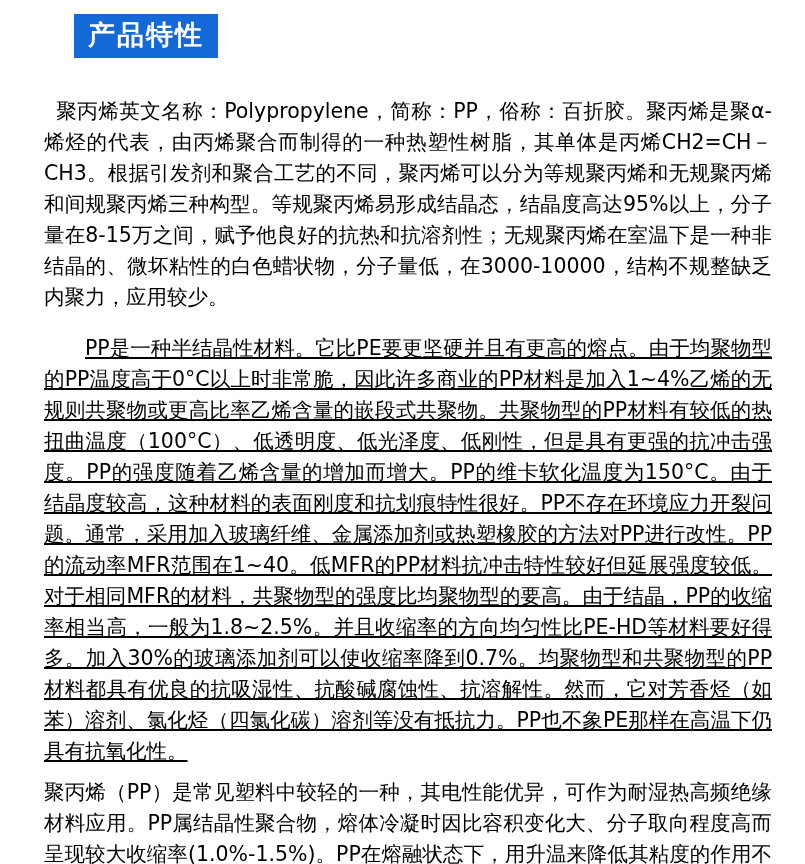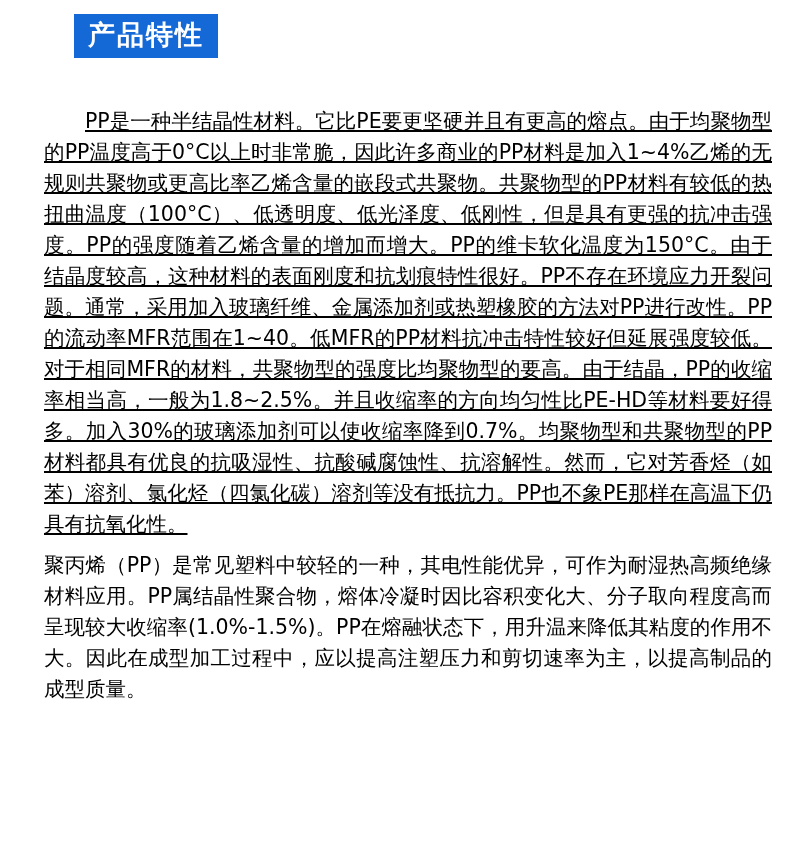--- a/index.html
+++ b/index.html
@@ -59,18 +59,19 @@
   }
 </style>
 </head>
 <body>
 
 <div class="page">
 
   <div class="title-bar">产品特性</div>
 
   <div class="content">
+    <p class="para first">聚丙烯英文名称：Polypropylene，简称：PP，俗称：百折胶。聚丙烯是聚α-烯烃的代表，由丙烯聚合而制得的一种热塑性树脂，其单体是丙烯CH2=CH－CH3。根据引发剂和聚合工艺的不同，聚丙烯可以分为等规聚丙烯和无规聚丙烯和间规聚丙烯三种构型。等规聚丙烯易形成结晶态，结晶度高达95%以上，分子量在8-15万之间，赋予他良好的抗热和抗溶剂性；无规聚丙烯在室温下是一种非结晶的、微坏粘性的白色蜡状物，分子量低，在3000-10000，结构不规整缺乏内聚力，应用较少。</p>
     <div class="gap"></div>
     <p class="para indent">PP是一种半结晶性材料。它比PE要更坚硬并且有更高的熔点。由于均聚物型的PP温度高于0°C以上时非常脆，因此许多商业的PP材料是加入1~4%乙烯的无规则共聚物或更高比率乙烯含量的嵌段式共聚物。共聚物型的PP材料有较低的热扭曲温度（100°C）、低透明度、低光泽度、低刚性，但是具有更强的抗冲击强度。PP的强度随着乙烯含量的增加而增大。PP的维卡软化温度为150°C。由于结晶度较高，这种材料的表面刚度和抗划痕特性很好。PP不存在环境应力开裂问题。通常，采用加入玻璃纤维、金属添加剂或热塑橡胶的方法对PP进行改性。PP的流动率MFR范围在1~40。低MFR的PP材料抗冲击特性较好但延展强度较低。对于相同MFR的材料，共聚物型的强度比均聚物型的要高。由于结晶，PP的收缩率相当高，一般为1.8~2.5%。并且收缩率的方向均匀性比PE-HD等材料要好得多。加入30%的玻璃添加剂可以使收缩率降到0.7%。均聚物型和共聚物型的PP材料都具有优良的抗吸湿性、抗酸碱腐蚀性、抗溶解性。然而，它对芳香烃（如苯）溶剂、氯化烃（四氯化碳）溶剂等没有抵抗力。PP也不象PE那样在高温下仍具有抗氧化性。</p>
     <p class="para">聚丙烯（PP）是常见塑料中较轻的一种，其电性能优异，可作为耐湿热高频绝缘材料应用。PP属结晶性聚合物，熔体冷凝时因比容积变化大、分子取向程度高而呈现较大收缩率(1.0%-1.5%)。PP在熔融状态下，用升温来降低其粘度的作用不大。因此在成型加工过程中，应以提高注塑压力和剪切速率为主，以提高制品的成型质量。</p>
   </div>
 
 </div>
 
 </body></html>

